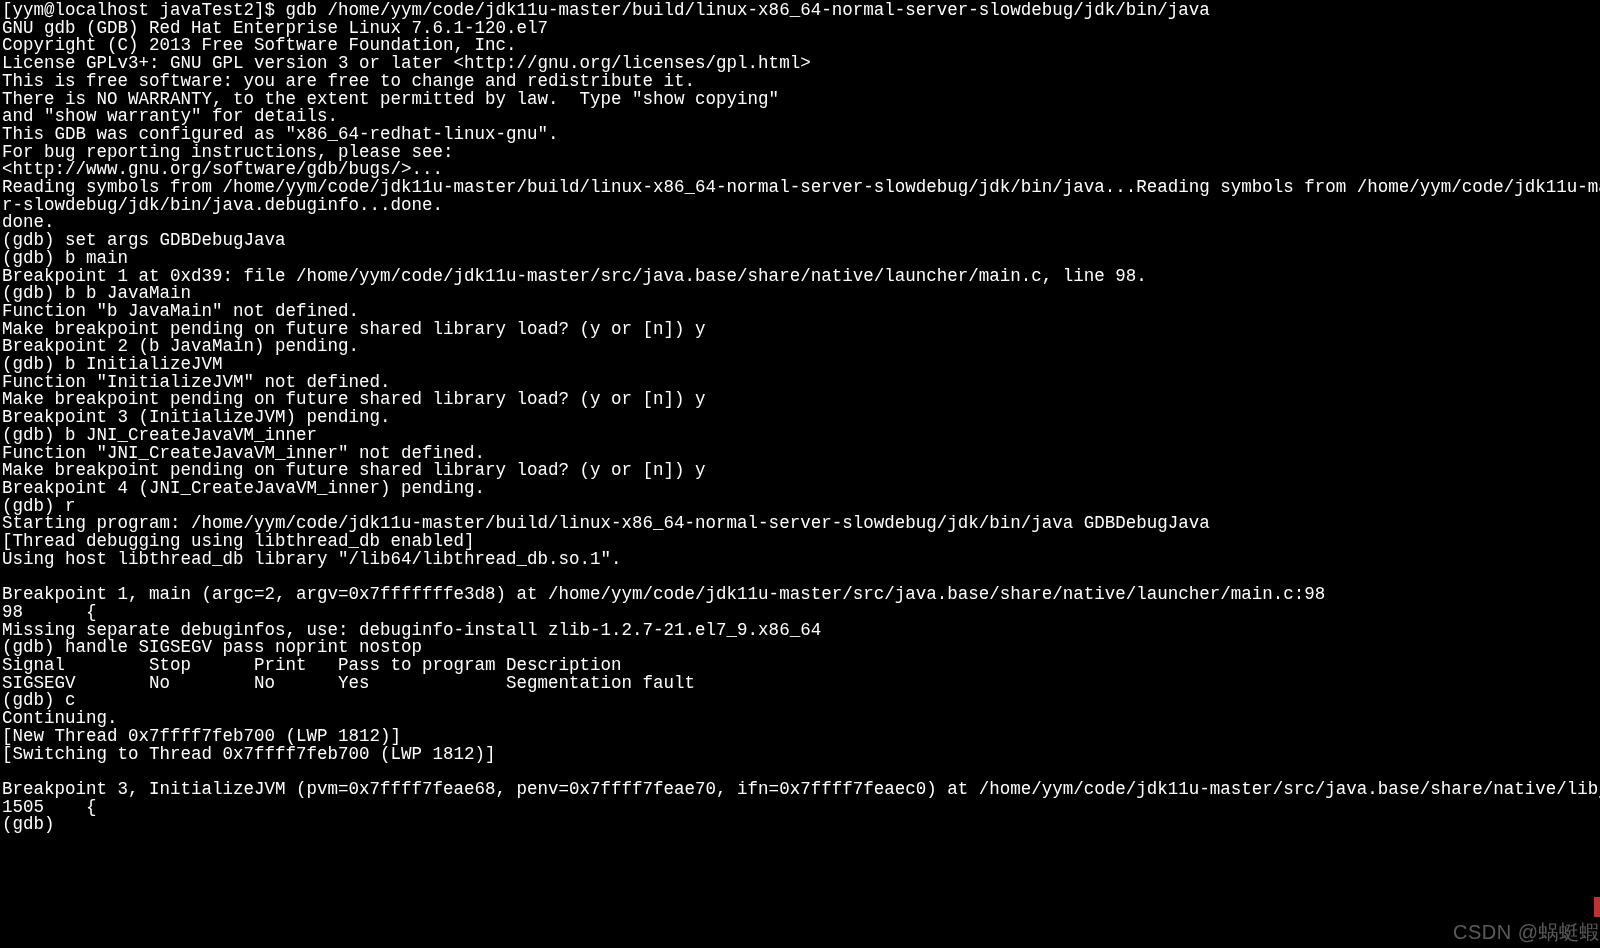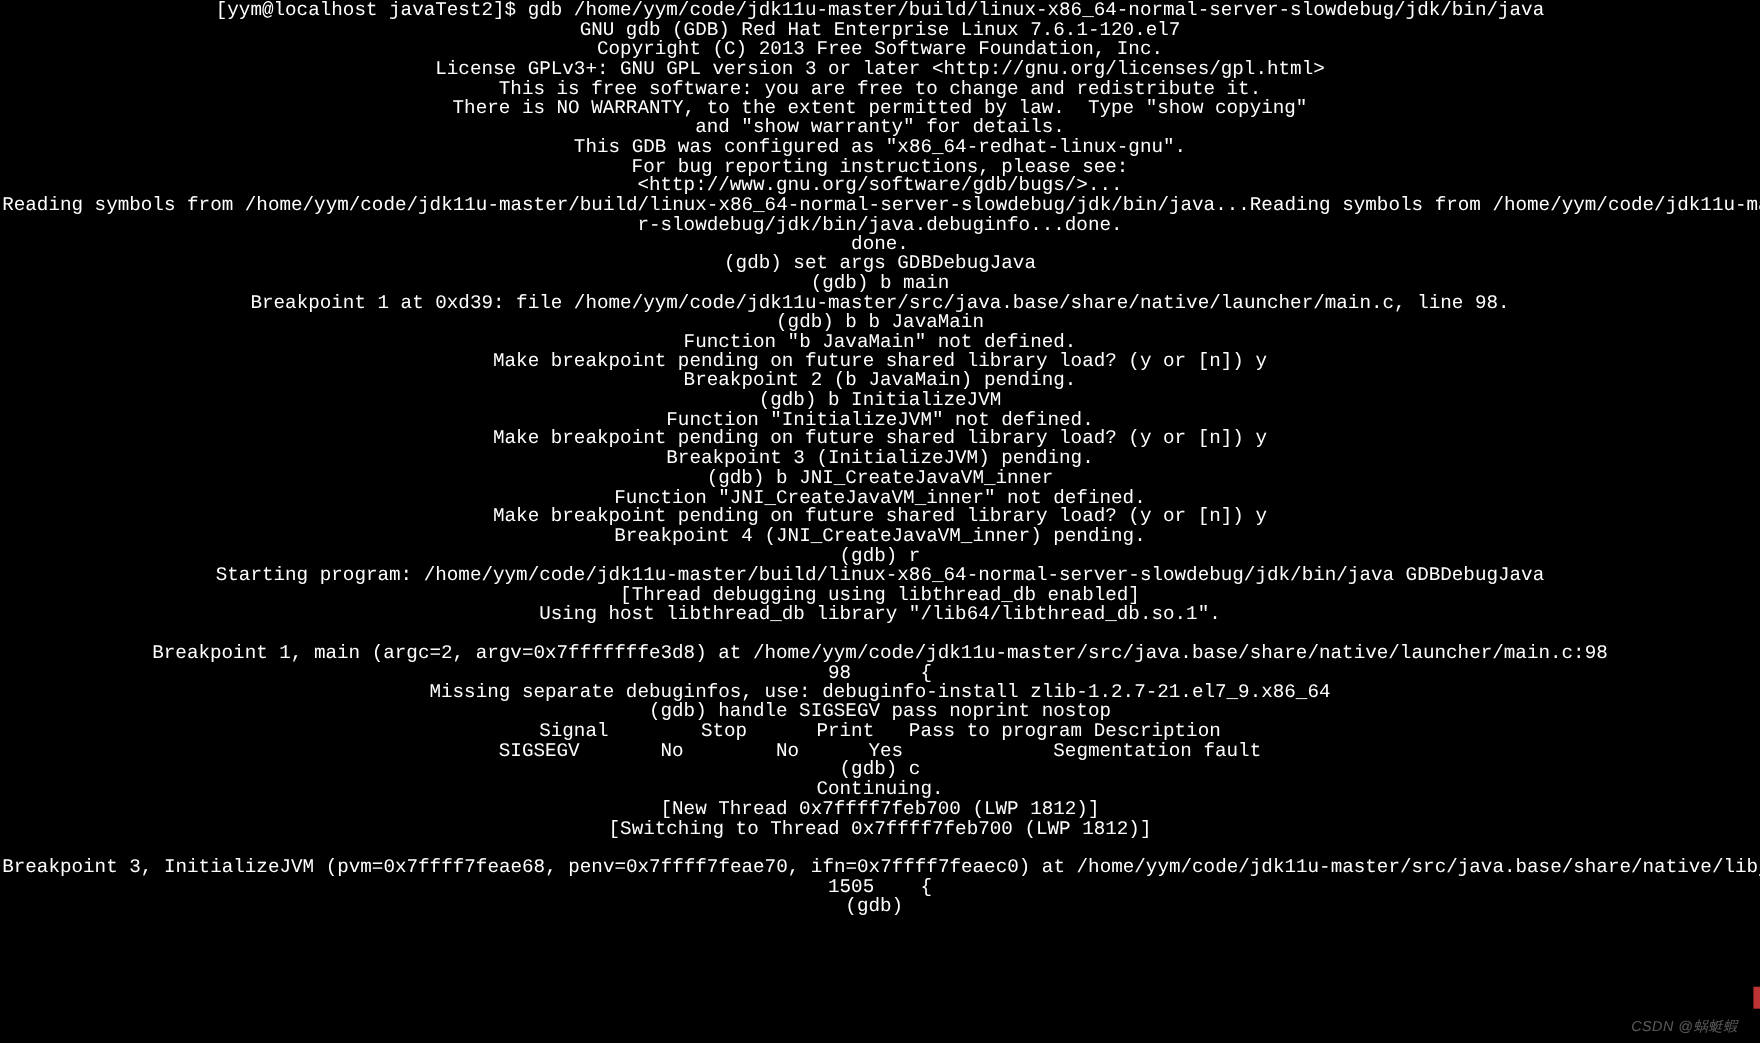--- a/index.html
+++ b/index.html
@@ -11,31 +11,29 @@
     color: #ffffff;
     font-family: "SimSun", "NSimSun", "Consolas", "Courier New", monospace;
     font-size: 17.5px;
     line-height: 17.7px;
     overflow: hidden;
   }
   .terminal {
     padding: 2px 2px;
     white-space: pre;
     letter-spacing: 0px;
-    text-align: center;
   }
   .watermark {
     position: absolute;
-    right: 20px;
+    right: 0;
     bottom: 6px;
     color: rgba(255,255,255,0.35);
-    font-size: 13px;
+    font-size: 20px;
     font-family: sans-serif;
     letter-spacing: 0.5px;
-    font-style: italic;
   }
   .red-strip {
     position: absolute;
     right: 0;
     top: 897px;
     width: 6px;
     height: 20px;
     background: #b33;
   }
 </style>

